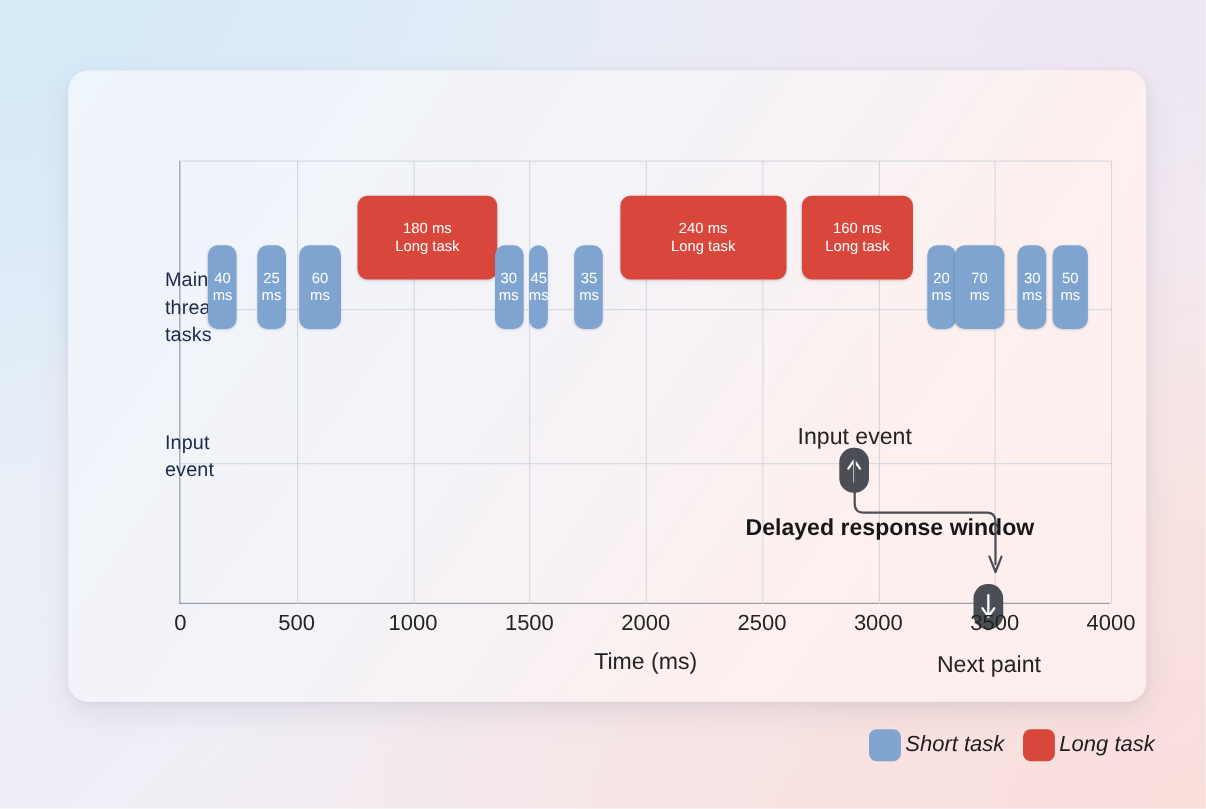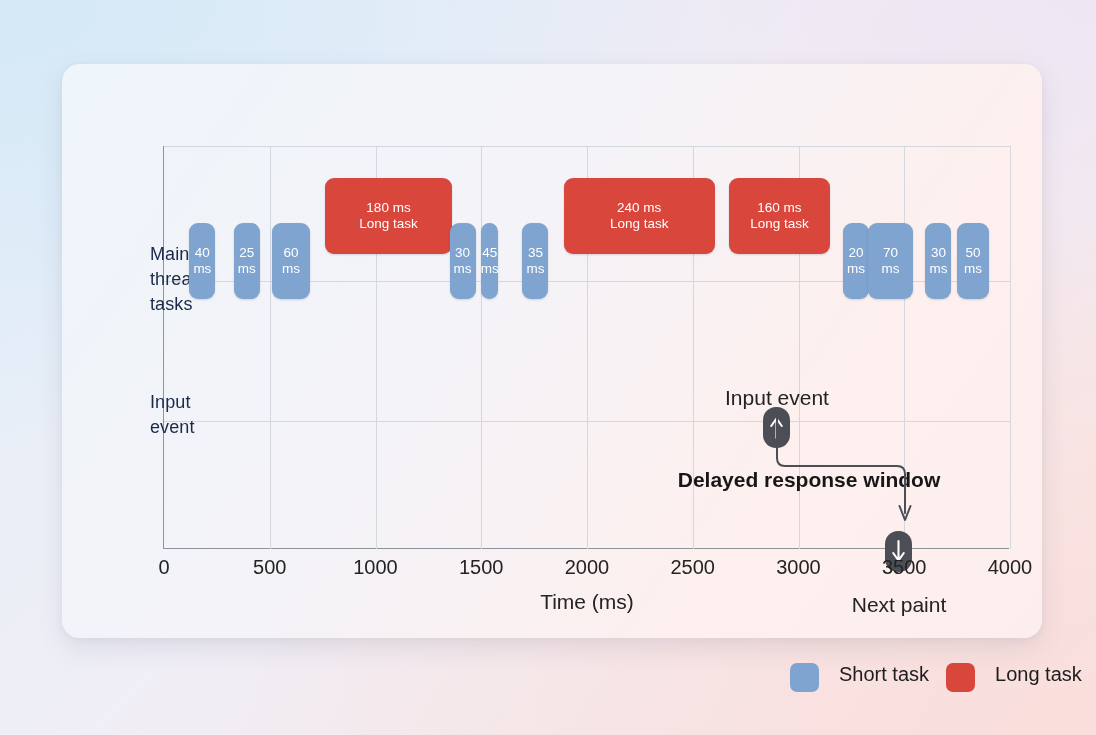--- a/index.html
+++ b/index.html
@@ -158,21 +158,21 @@
 
   
   #legend {
     position: absolute;
     left: 790px;
     top: 663px;
     display: flex;
     align-items: center;
     gap: 17px;
   }
-  .legend-item { display: flex; gap: 20px; }
+  .legend-item { display: flex; align-items: center; gap: 4px; font-style: italic; }
   .legend-swatch {
     width: 29px; height: 29px; border-radius: 7px;
   }
   .legend-swatch.short { background: #7fa4cf; }
   .legend-swatch.long  { background: #d9463b; }
   .legend-text {
     font-size: 20px;
     color: #1d1d1d;
     white-space: nowrap;
   }

